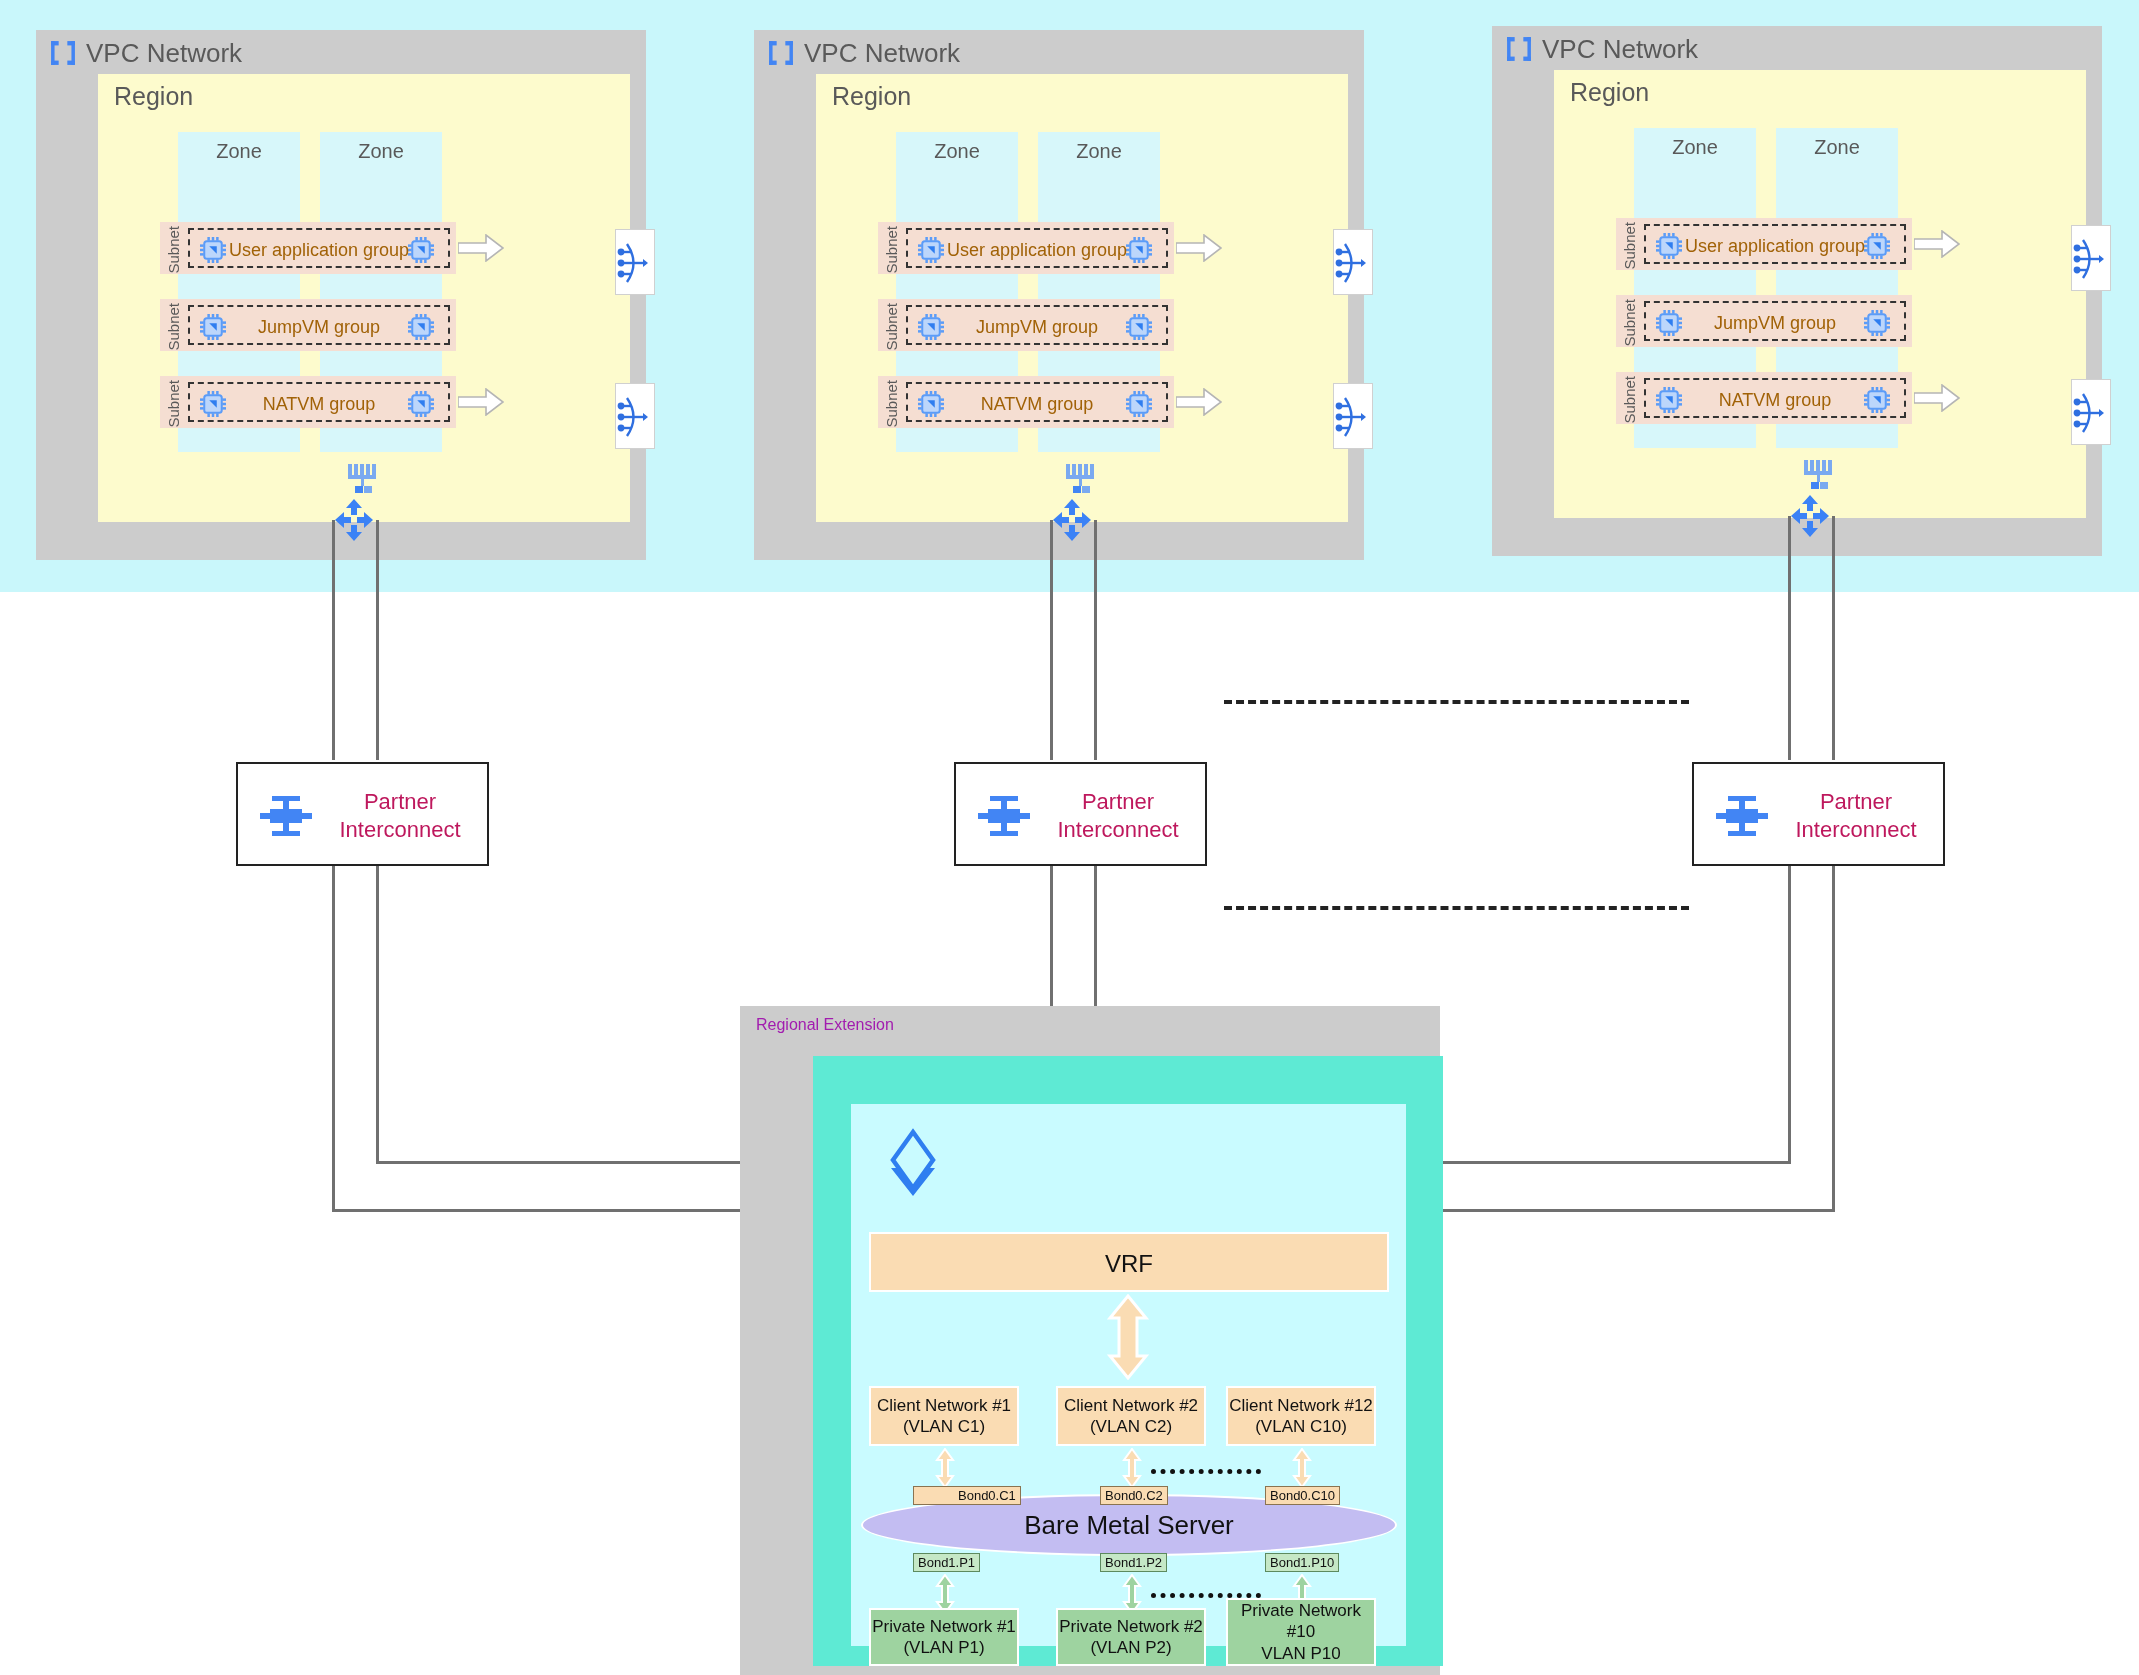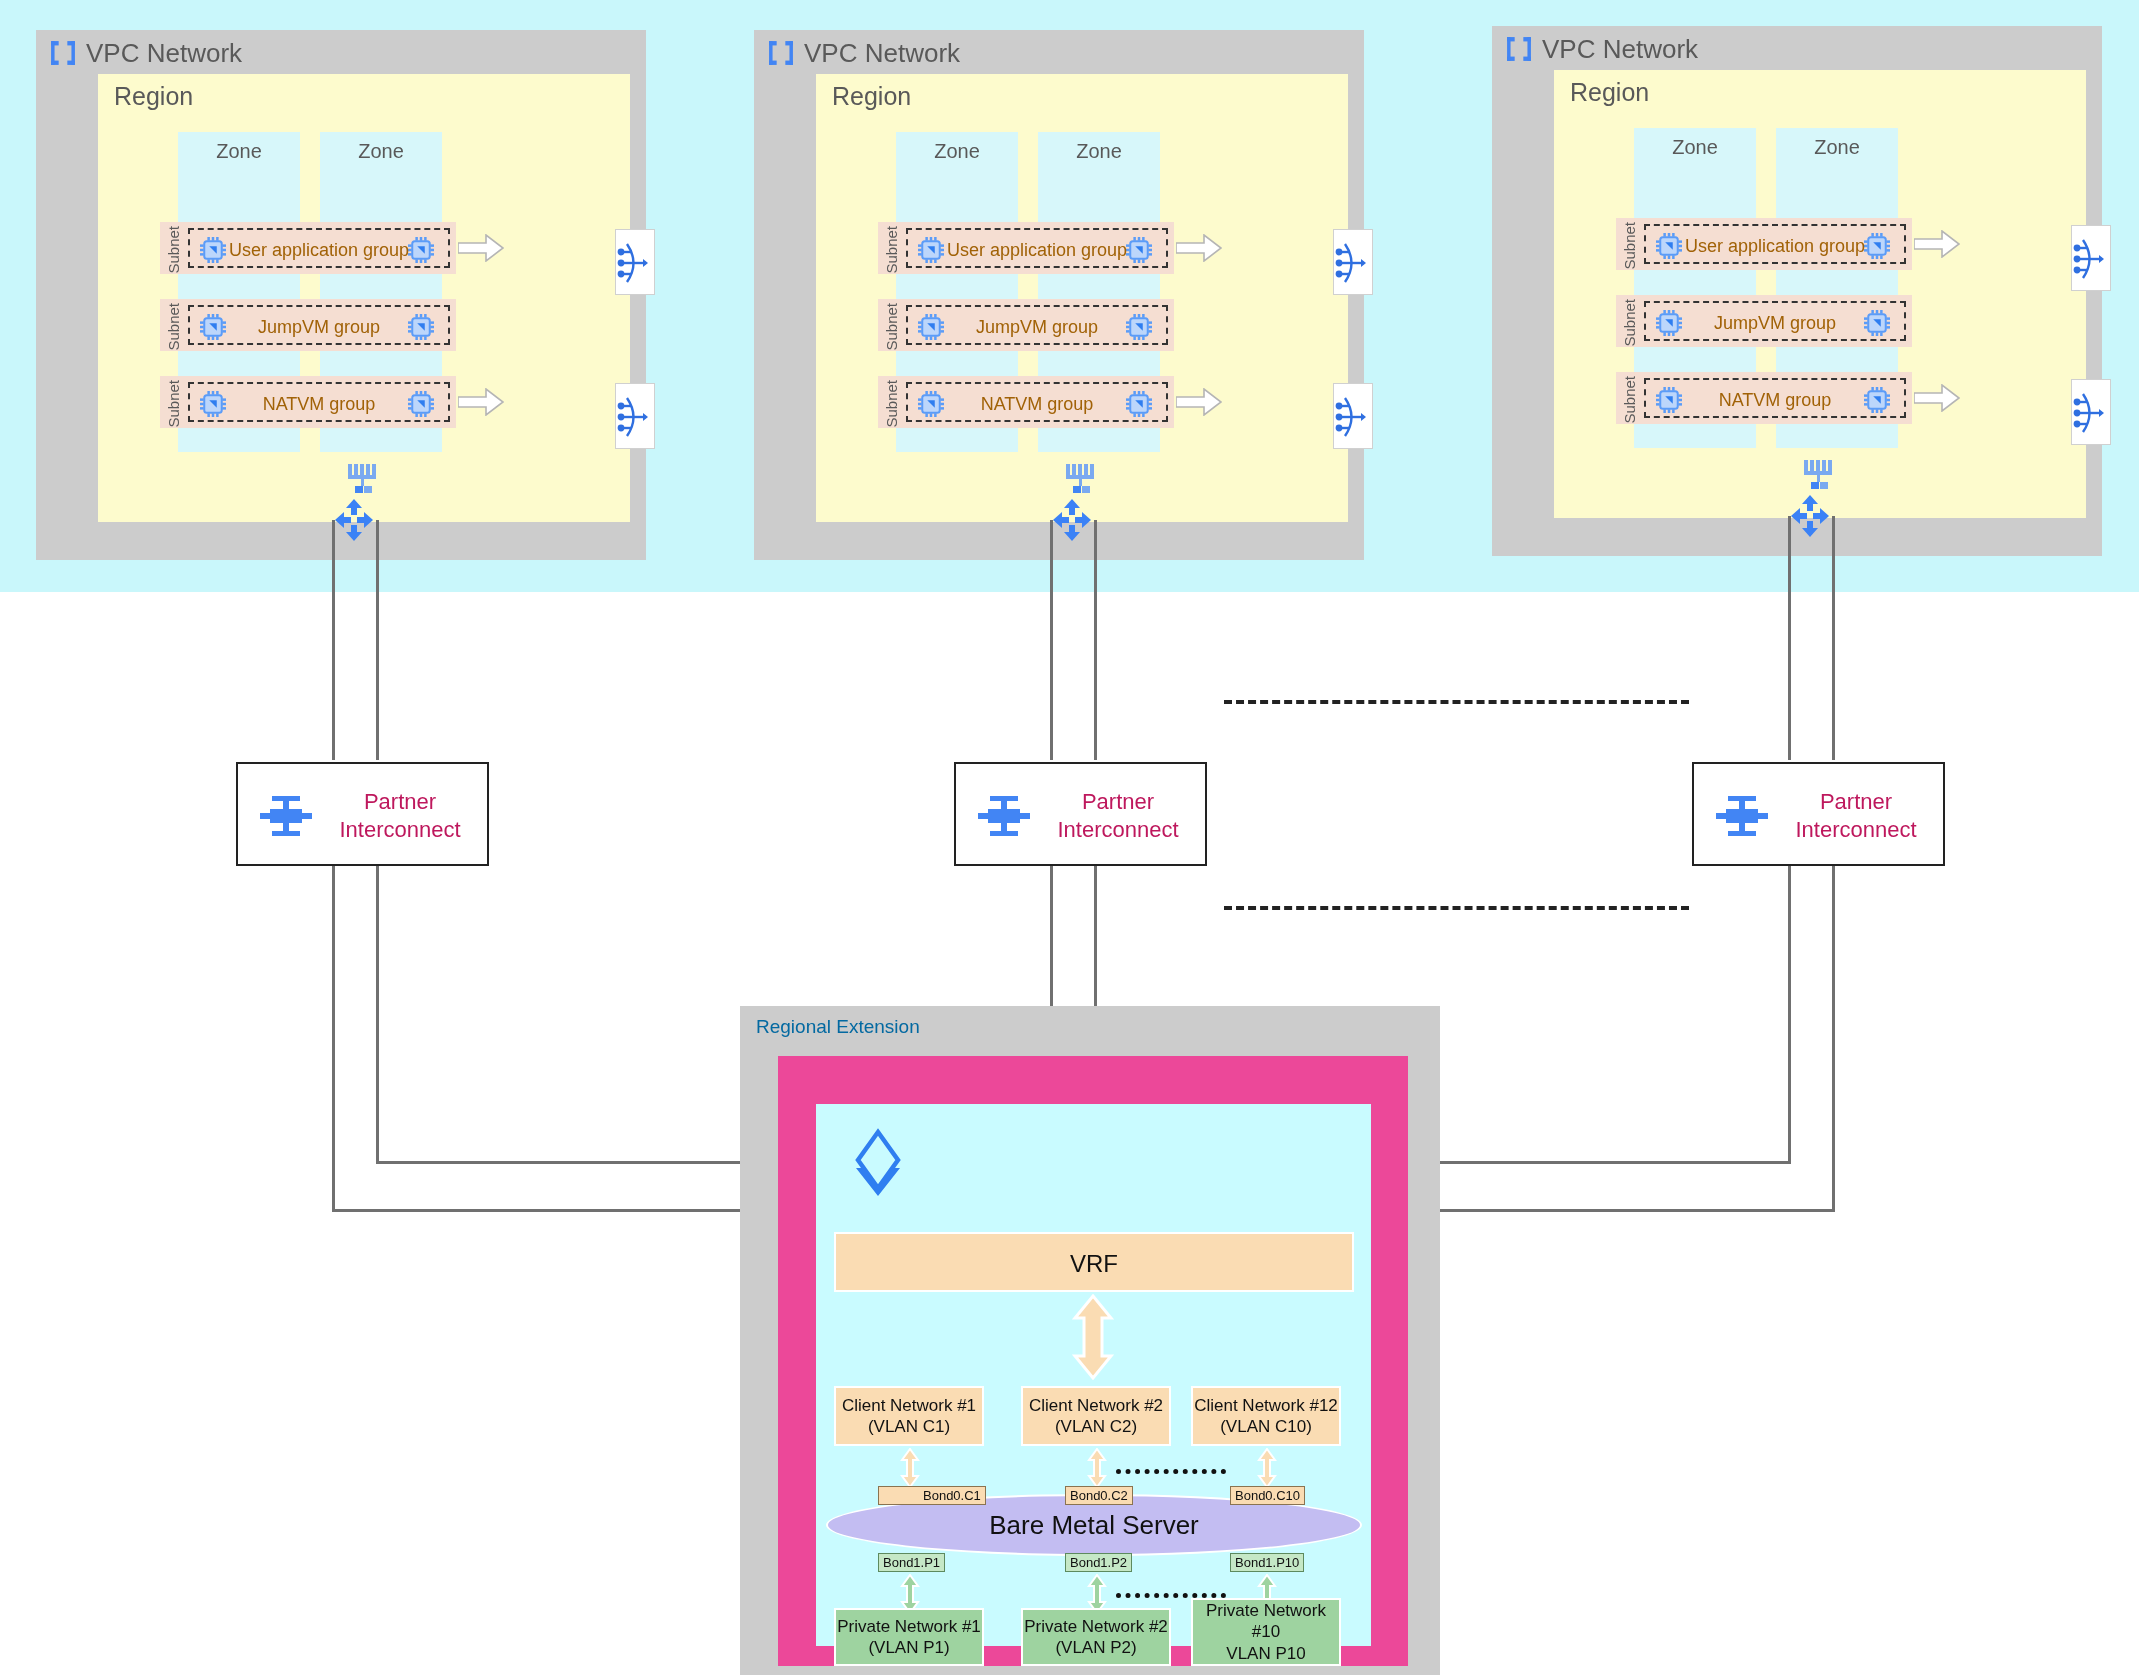--- a/index.html
+++ b/index.html
@@ -41,22 +41,22 @@
 
   .dashsep{position:absolute;height:0;border-top:4px dashed #222;}
 
   
   .pi{position:absolute;background:#ffffff;border:2px solid #222;box-sizing:border-box;}
   .pi-label{position:absolute;font-size:22px;color:#be185d;text-align:center;line-height:1.25;white-space:pre-line;}
   .pi-icon{position:absolute;width:60px;height:48px;}
 
   
   .rx-gray{position:absolute;background:#cccccc;}
-  .rx-title{position:absolute;font-size:19px;color:#0369a1;white-space:nowrap;}
-  .rx-pink{position:absolute;background:#ec4899;}
+  .rx-title{position:absolute;font-size:16px;color:#a21caf;white-space:nowrap;}
+  .rx-pink{position:absolute;background:#5eead4;margin-left:35px;}
   .rx-cyan{position:absolute;background:#c9fbff;}
 
   .vrf{position:absolute;background:#fadcb3;border:2px solid #ffffff;box-sizing:border-box;}
   .vrf-label{position:absolute;width:100%;text-align:center;font-size:24px;color:#111;}
 
   .bigarrow{position:absolute;}
 
   .cnet{position:absolute;background:#fadcb3;border:2px solid #ffffff;box-sizing:border-box;
       font-size:17px;color:#111;text-align:center;line-height:1.25;
       display:flex;align-items:center;justify-content:center;white-space:pre-line;}

